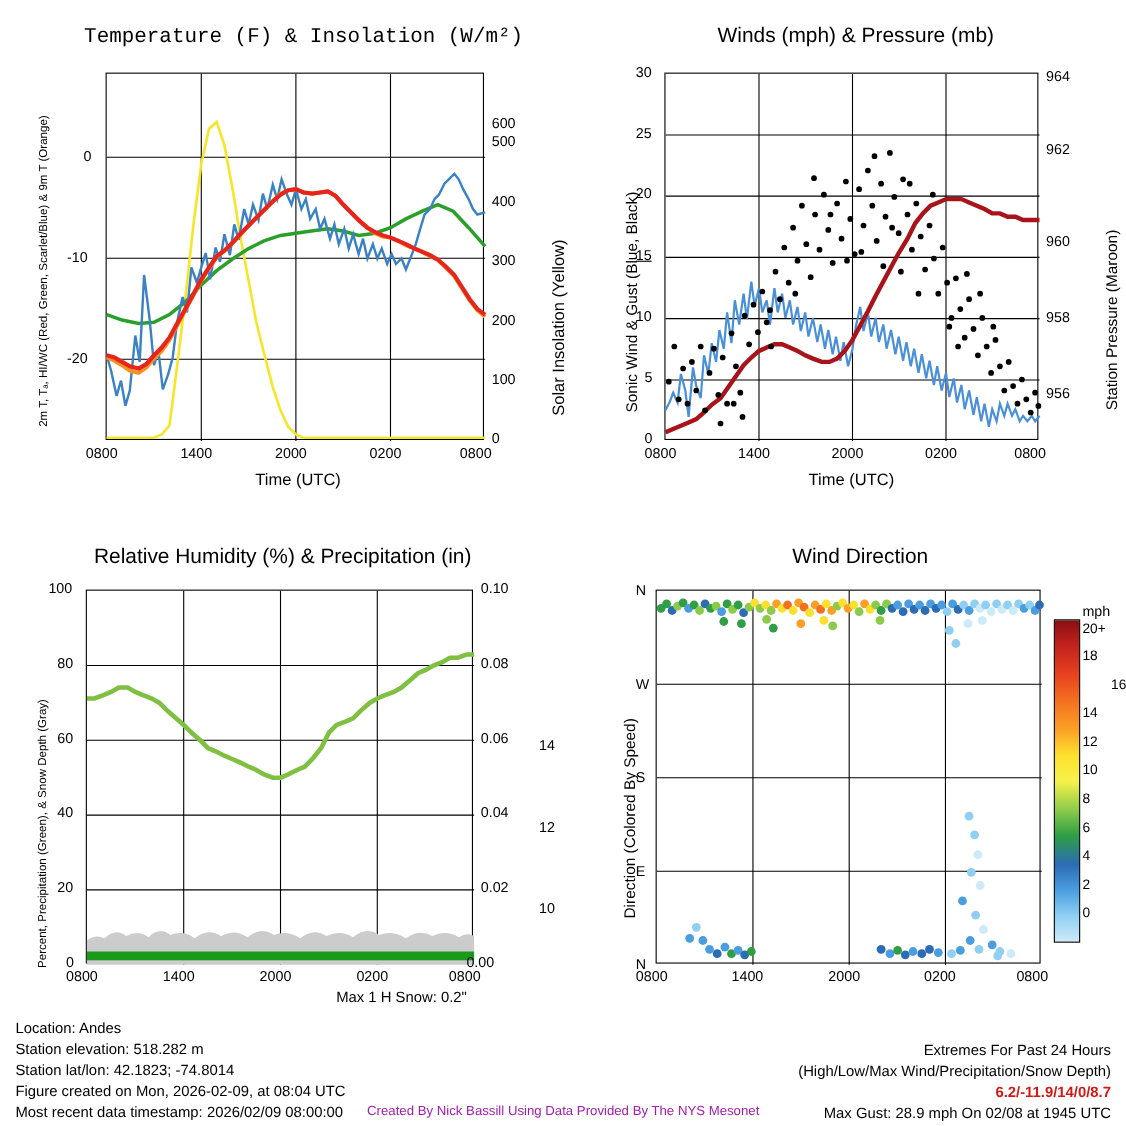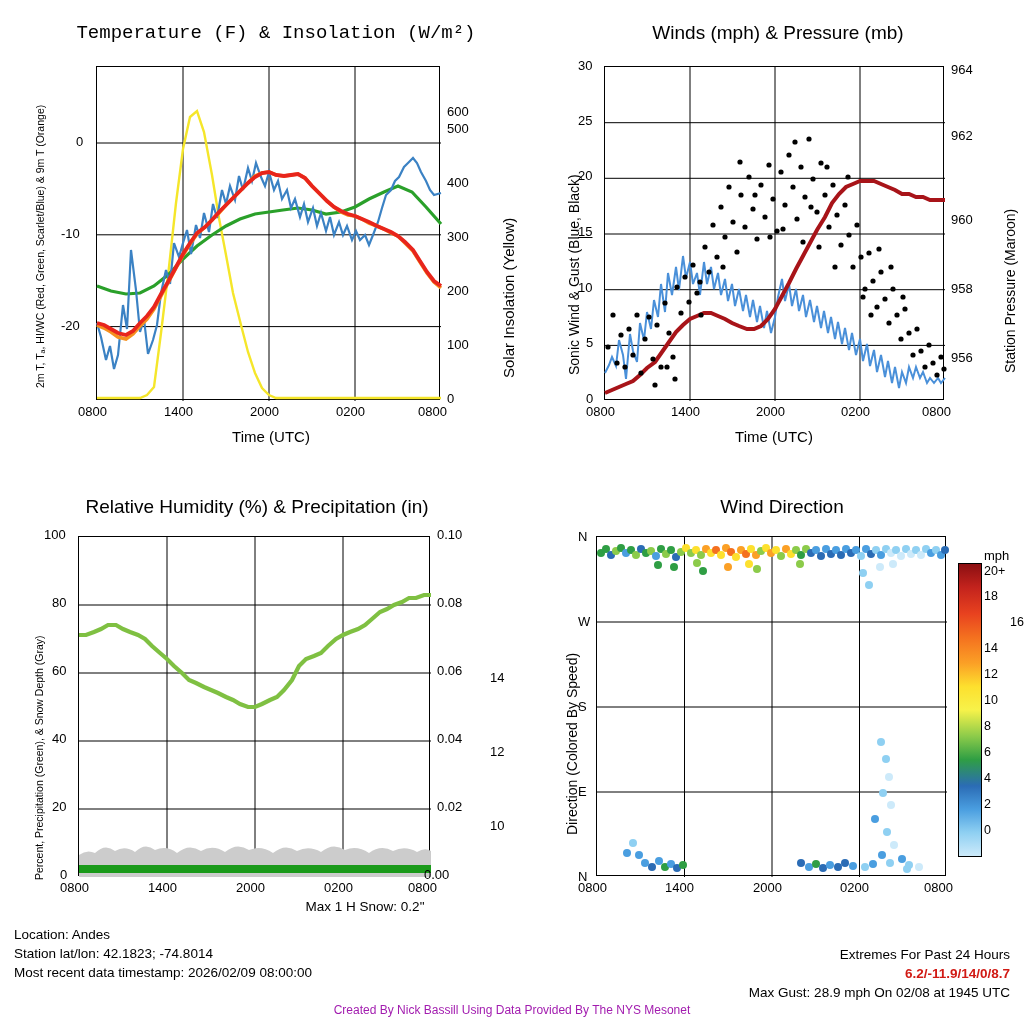--- a/index.html
+++ b/index.html
@@ -438,25 +438,28 @@
     <div class="legend-lab" style="left:984px;top:693px;">10</div>
     <div class="legend-lab" style="left:984px;top:719px;">8</div>
     <div class="legend-lab" style="left:984px;top:745px;">6</div>
     <div class="legend-lab" style="left:984px;top:771px;">4</div>
     <div class="legend-lab" style="left:984px;top:797px;">2</div>
     <div class="legend-lab" style="left:984px;top:823px;">0</div>
   </div>
 
   <div class="footer" style="left:14px;top:925px;">
     <div>Location: Andes</div>
+    <div>Station elevation: 518.282 m</div>
     <div>Station lat/lon: 42.1823; -74.8014</div>
+    <div>Figure created on Mon, 2026-02-09, at 08:04 UTC</div>
     <div>Most recent data timestamp: 2026/02/09 08:00:00</div>
   </div>
 
   <div class="footer-right" style="right:14px;top:945px;">
     <div>Extremes For Past 24 Hours</div>
+    <div>(High/Low/Max Wind/Precipitation/Snow Depth)</div>
     <div class="extreme-red">6.2/-11.9/14/0/8.7</div>
     <div>Max Gust: 28.9 mph On 02/08 at 1945 UTC</div>
   </div>
 
   <div class="credit" style="left:0;top:1003px;">Created By Nick Bassill Using Data Provided By The NYS Mesonet</div>
 
 </div>
 
 </body></html>

